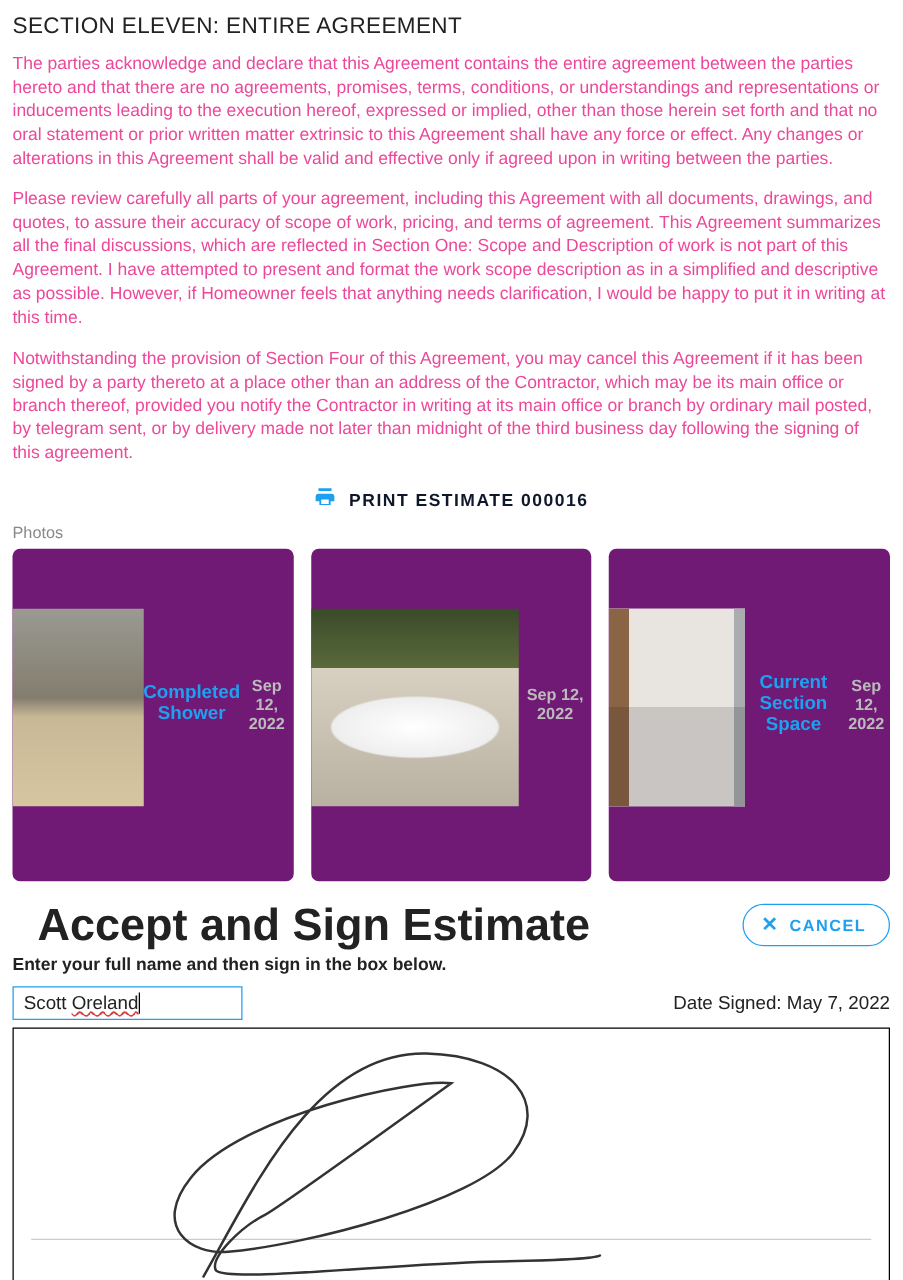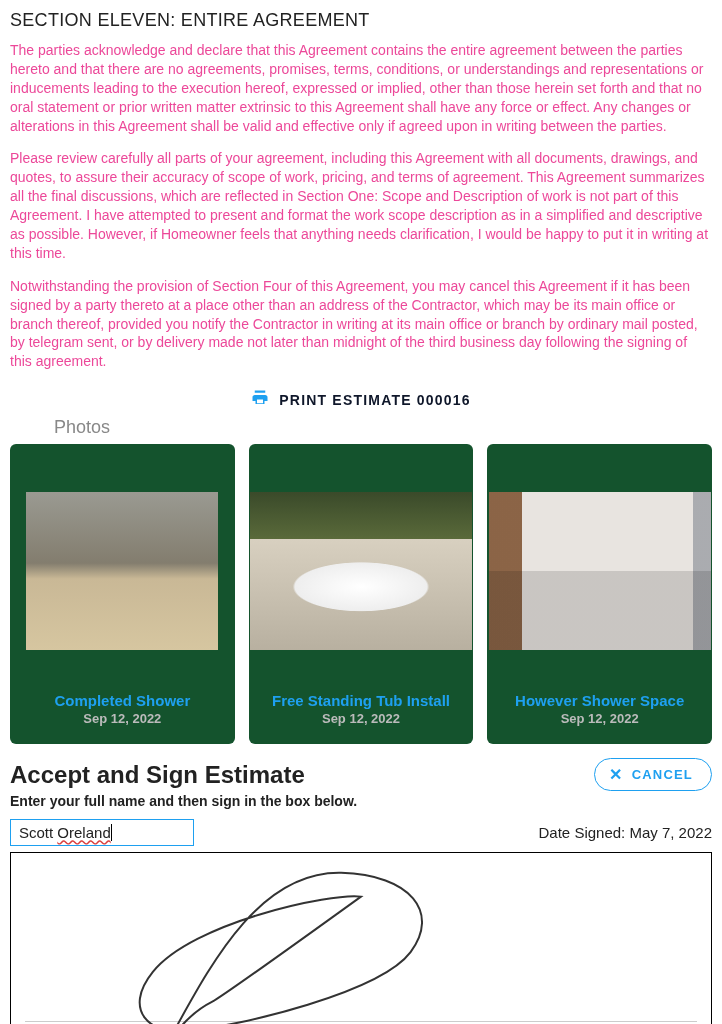--- a/index.html
+++ b/index.html
@@ -32,34 +32,33 @@
     letter-spacing: 1.2px;
     font-size: 14px;
     display: inline-flex;
     align-items: center;
     gap: 10px;
     cursor: pointer;
   }
   .print-link svg { width: 18px; height: 18px; fill: #1ea0f0; }
   .photos-label {
     color: #888;
-    font-size: 18px;
+    font-size: 13px;
     margin-bottom: 6px;
-    margin-left: 44px;
   }
   .photos-row {
     display: flex;
     gap: 14px;
   }
   .photo-card {
     flex: 1;
-    background: #14532d;
+    background: #701a75;
     border-radius: 6px;
     display: flex;
-    flex-direction: column;
+    flex-direction: row;
     align-items: center;
     padding: 0 0 18px 0;
     overflow: hidden;
   }
   .photo-img {
     width: 192px;
     height: 158px;
     margin-top: 48px;
     margin-bottom: 42px;
     background: #aaa;
@@ -97,22 +96,23 @@
     font-weight: 700;
     text-align: center;
   }
   .accept-row {
     display: flex;
     align-items: center;
     justify-content: space-between;
     margin-top: 14px;
   }
   .accept-title {
-    font-size: 24px;
+    font-size: 36px;
     font-weight: 800;
+    margin-left: 20px;
   }
   .cancel-btn {
     border: 1.5px solid #1ea0f0;
     color: #1ea0f0;
     background: #fff;
     border-radius: 20px;
     padding: 6px 18px 6px 14px;
     font-weight: 700;
     letter-spacing: 1.2px;
     font-size: 13px;
@@ -189,26 +189,25 @@
 
 <div class="photos-label">Photos</div>
 <div class="photos-row">
   <div class="photo-card">
     <div class="photo-img shower"></div>
     <div class="photo-title">Completed Shower</div>
     <div class="photo-date">Sep 12, 2022</div>
   </div>
   <div class="photo-card">
     <div class="photo-img wide tub"></div>
-    <div class="photo-title">Free Standing Tub Install</div>
     <div class="photo-date">Sep 12, 2022</div>
   </div>
   <div class="photo-card">
     <div class="photo-img wide current"></div>
-    <div class="photo-title">However Shower Space</div>
+    <div class="photo-title">Current Section Space</div>
     <div class="photo-date">Sep 12, 2022</div>
   </div>
 </div>
 
 <div class="accept-row">
   <div class="accept-title">Accept and Sign Estimate</div>
   <button class="cancel-btn">
     <span class="x">✕</span>
     <span>CANCEL</span>
   </button>

